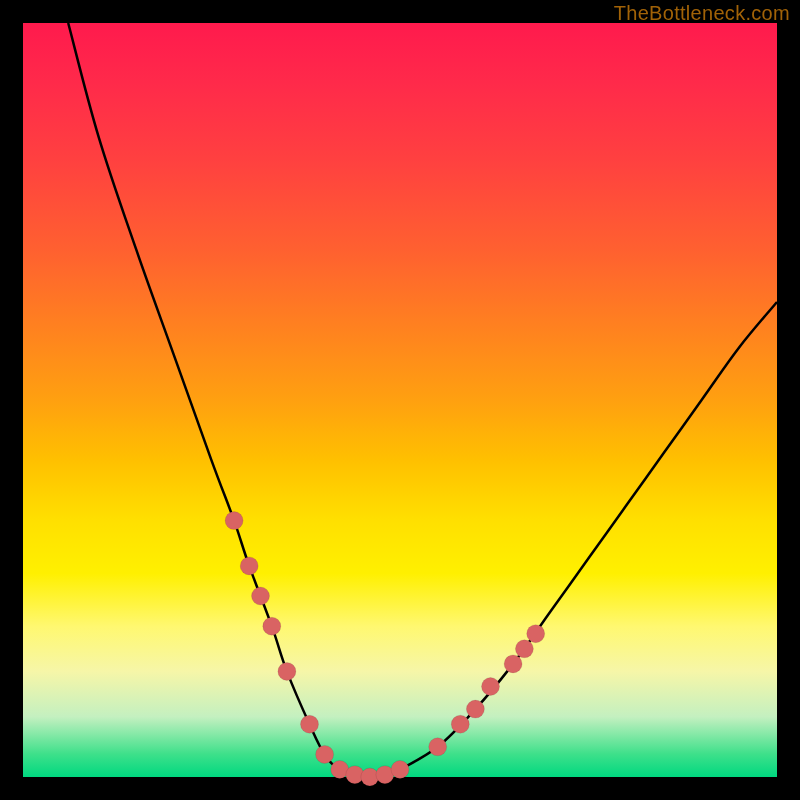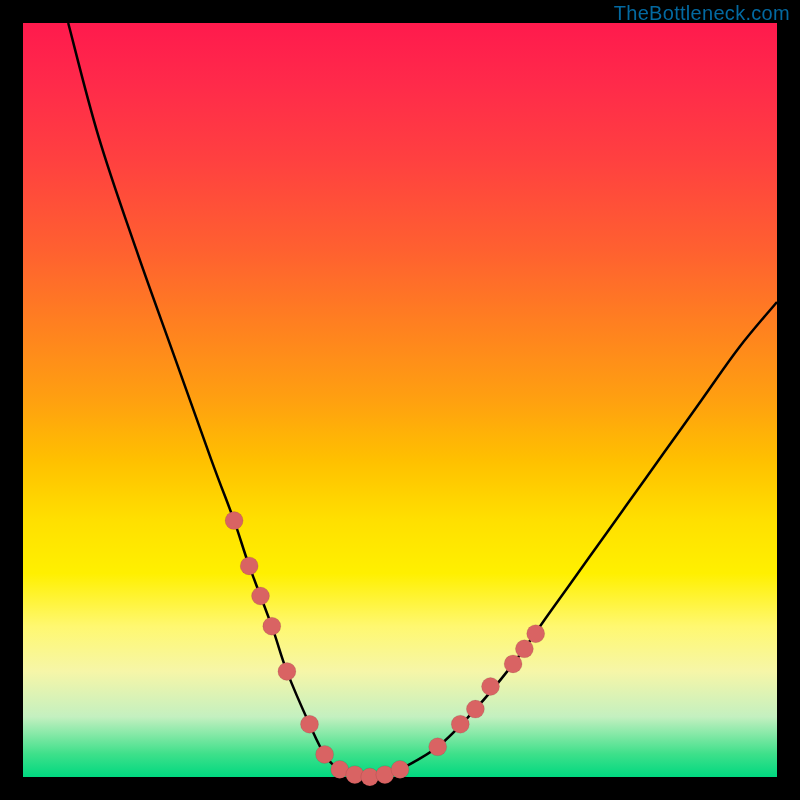--- a/index.html
+++ b/index.html
@@ -31,21 +31,21 @@
       #f6f6a8 86%,
       #c4f0c0 92%,
       #3de08a 97%,
       #00d880 100%
     );
   }
   .watermark {
     position: absolute;
     top: 2px;
     right: 10px;
-    color: #0369a1;
+    color: #a16207;
     font-size: 20px;
     font-weight: 500;
     letter-spacing: 0.3px;
     z-index: 5;
   }
   svg.plot {
     position: absolute;
     left: 0;
     top: 0;
     width: 754px;

